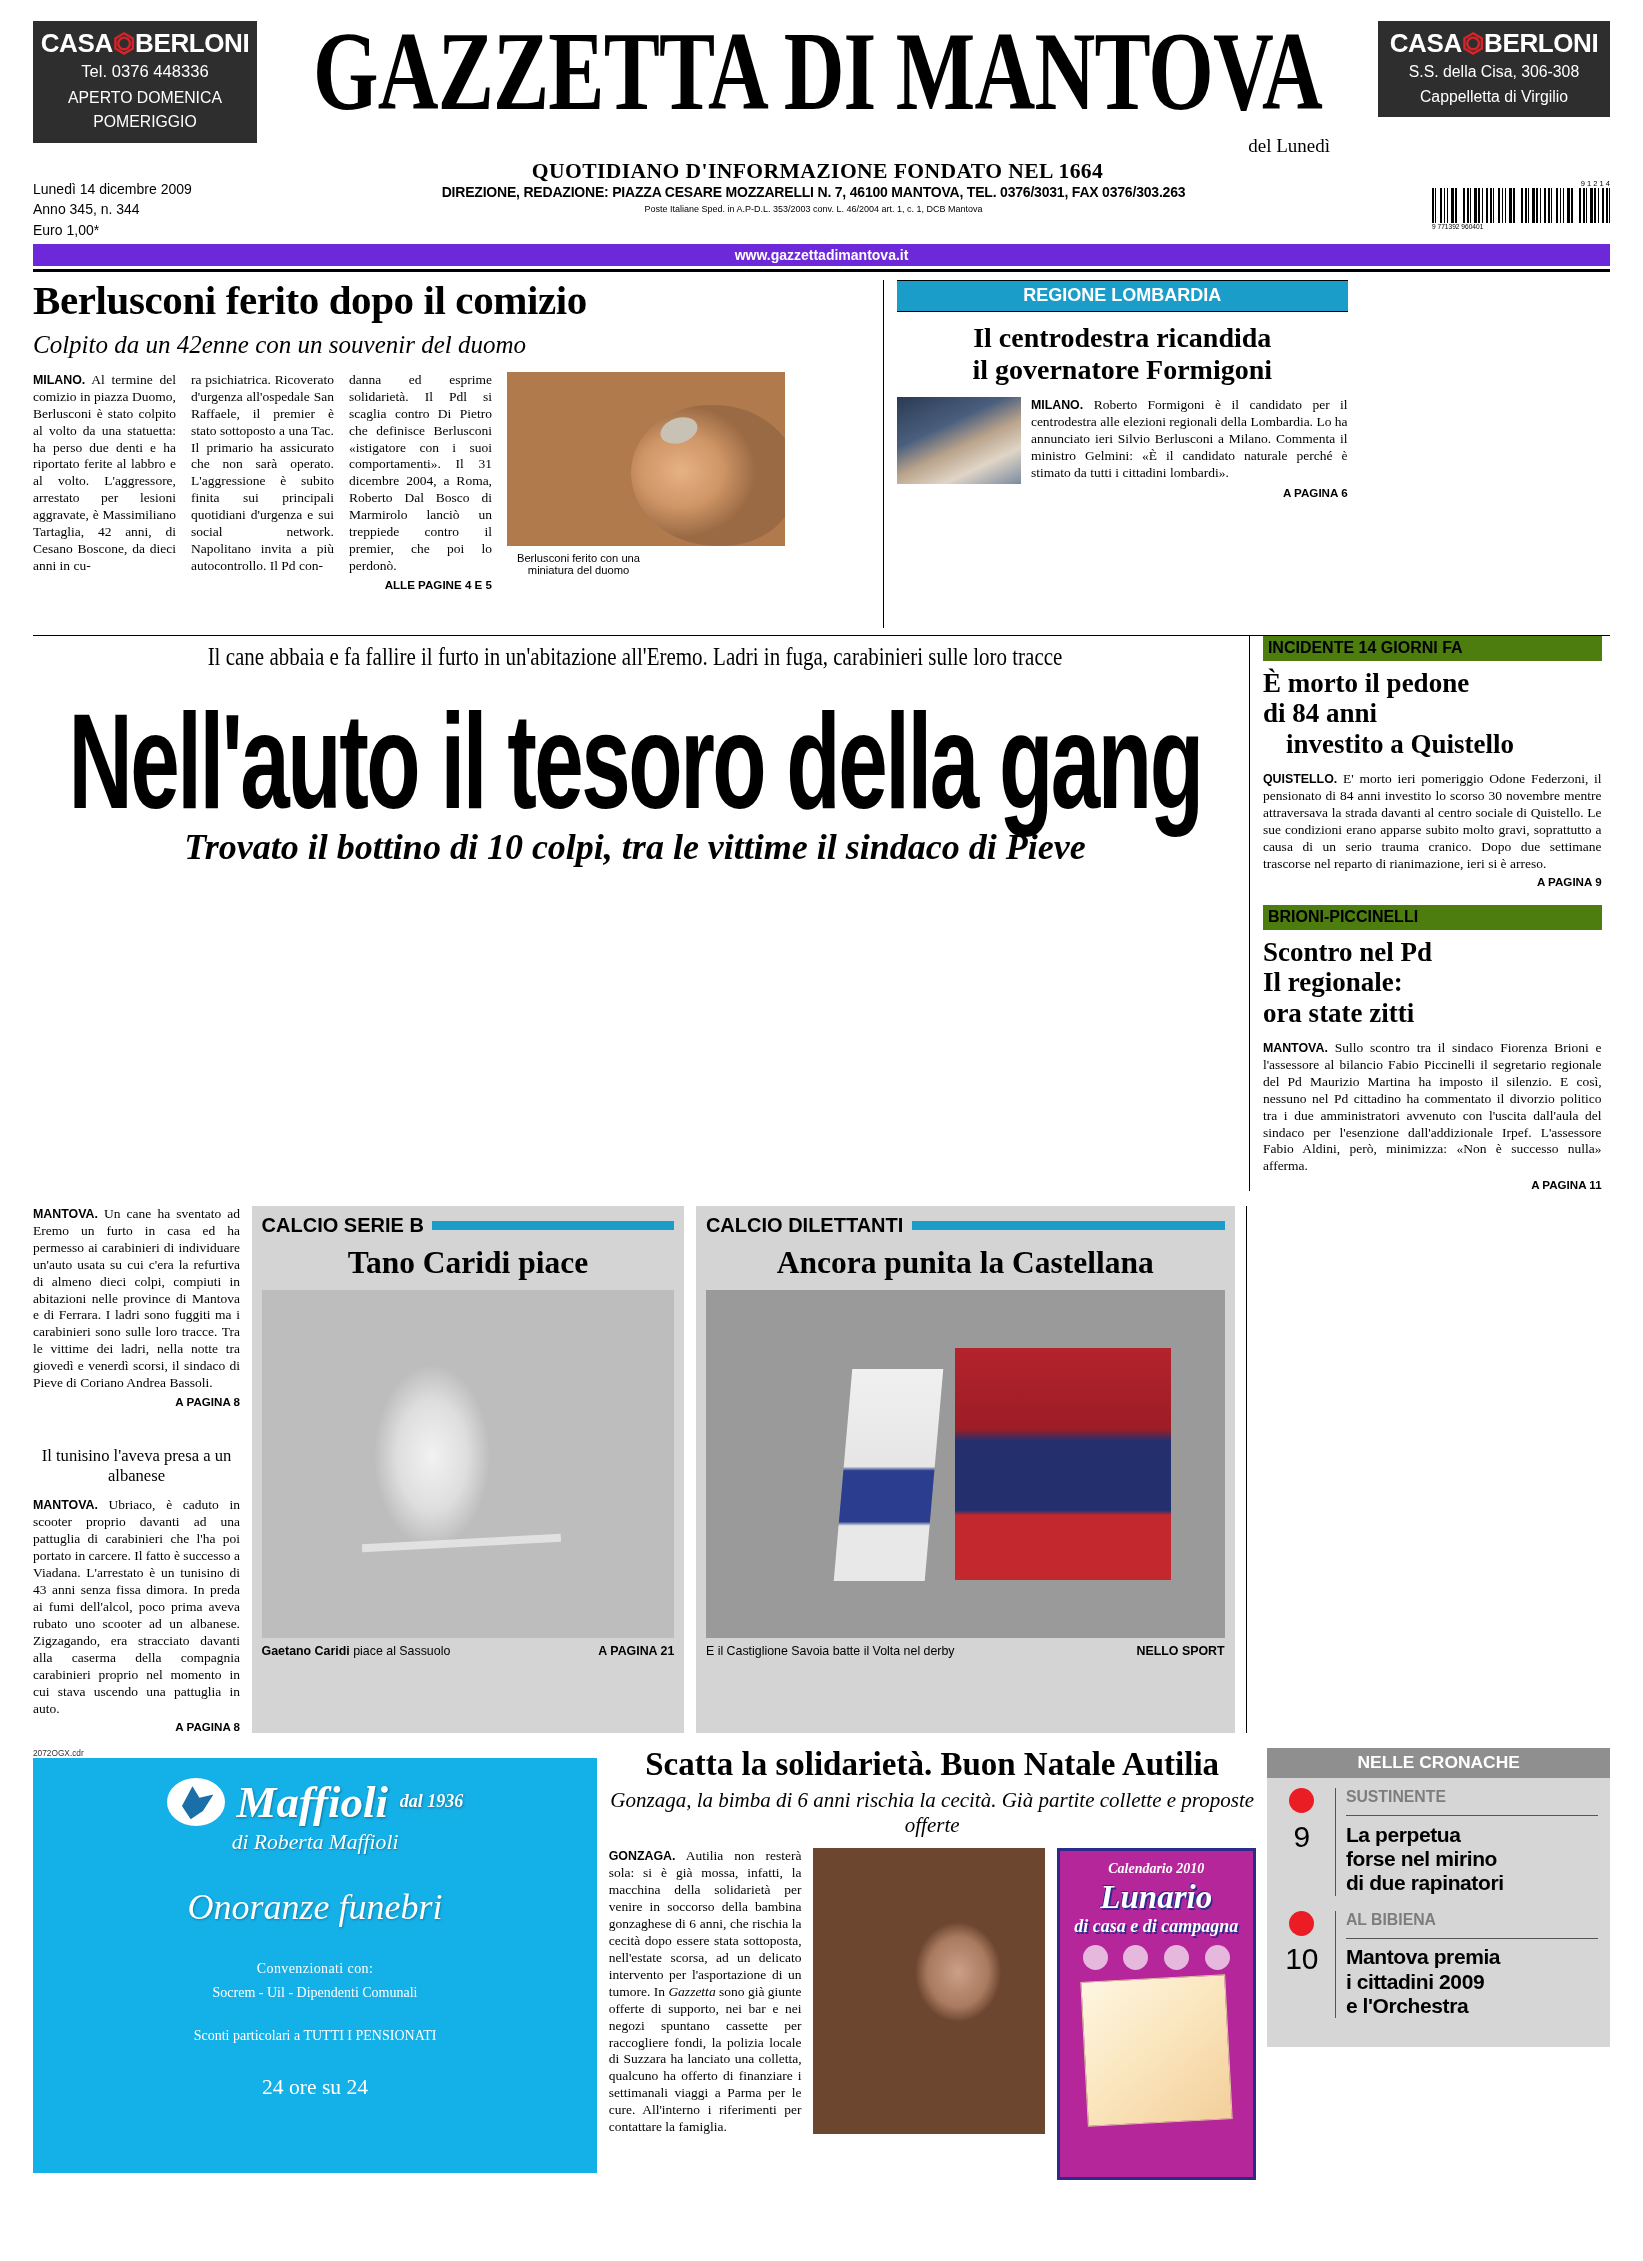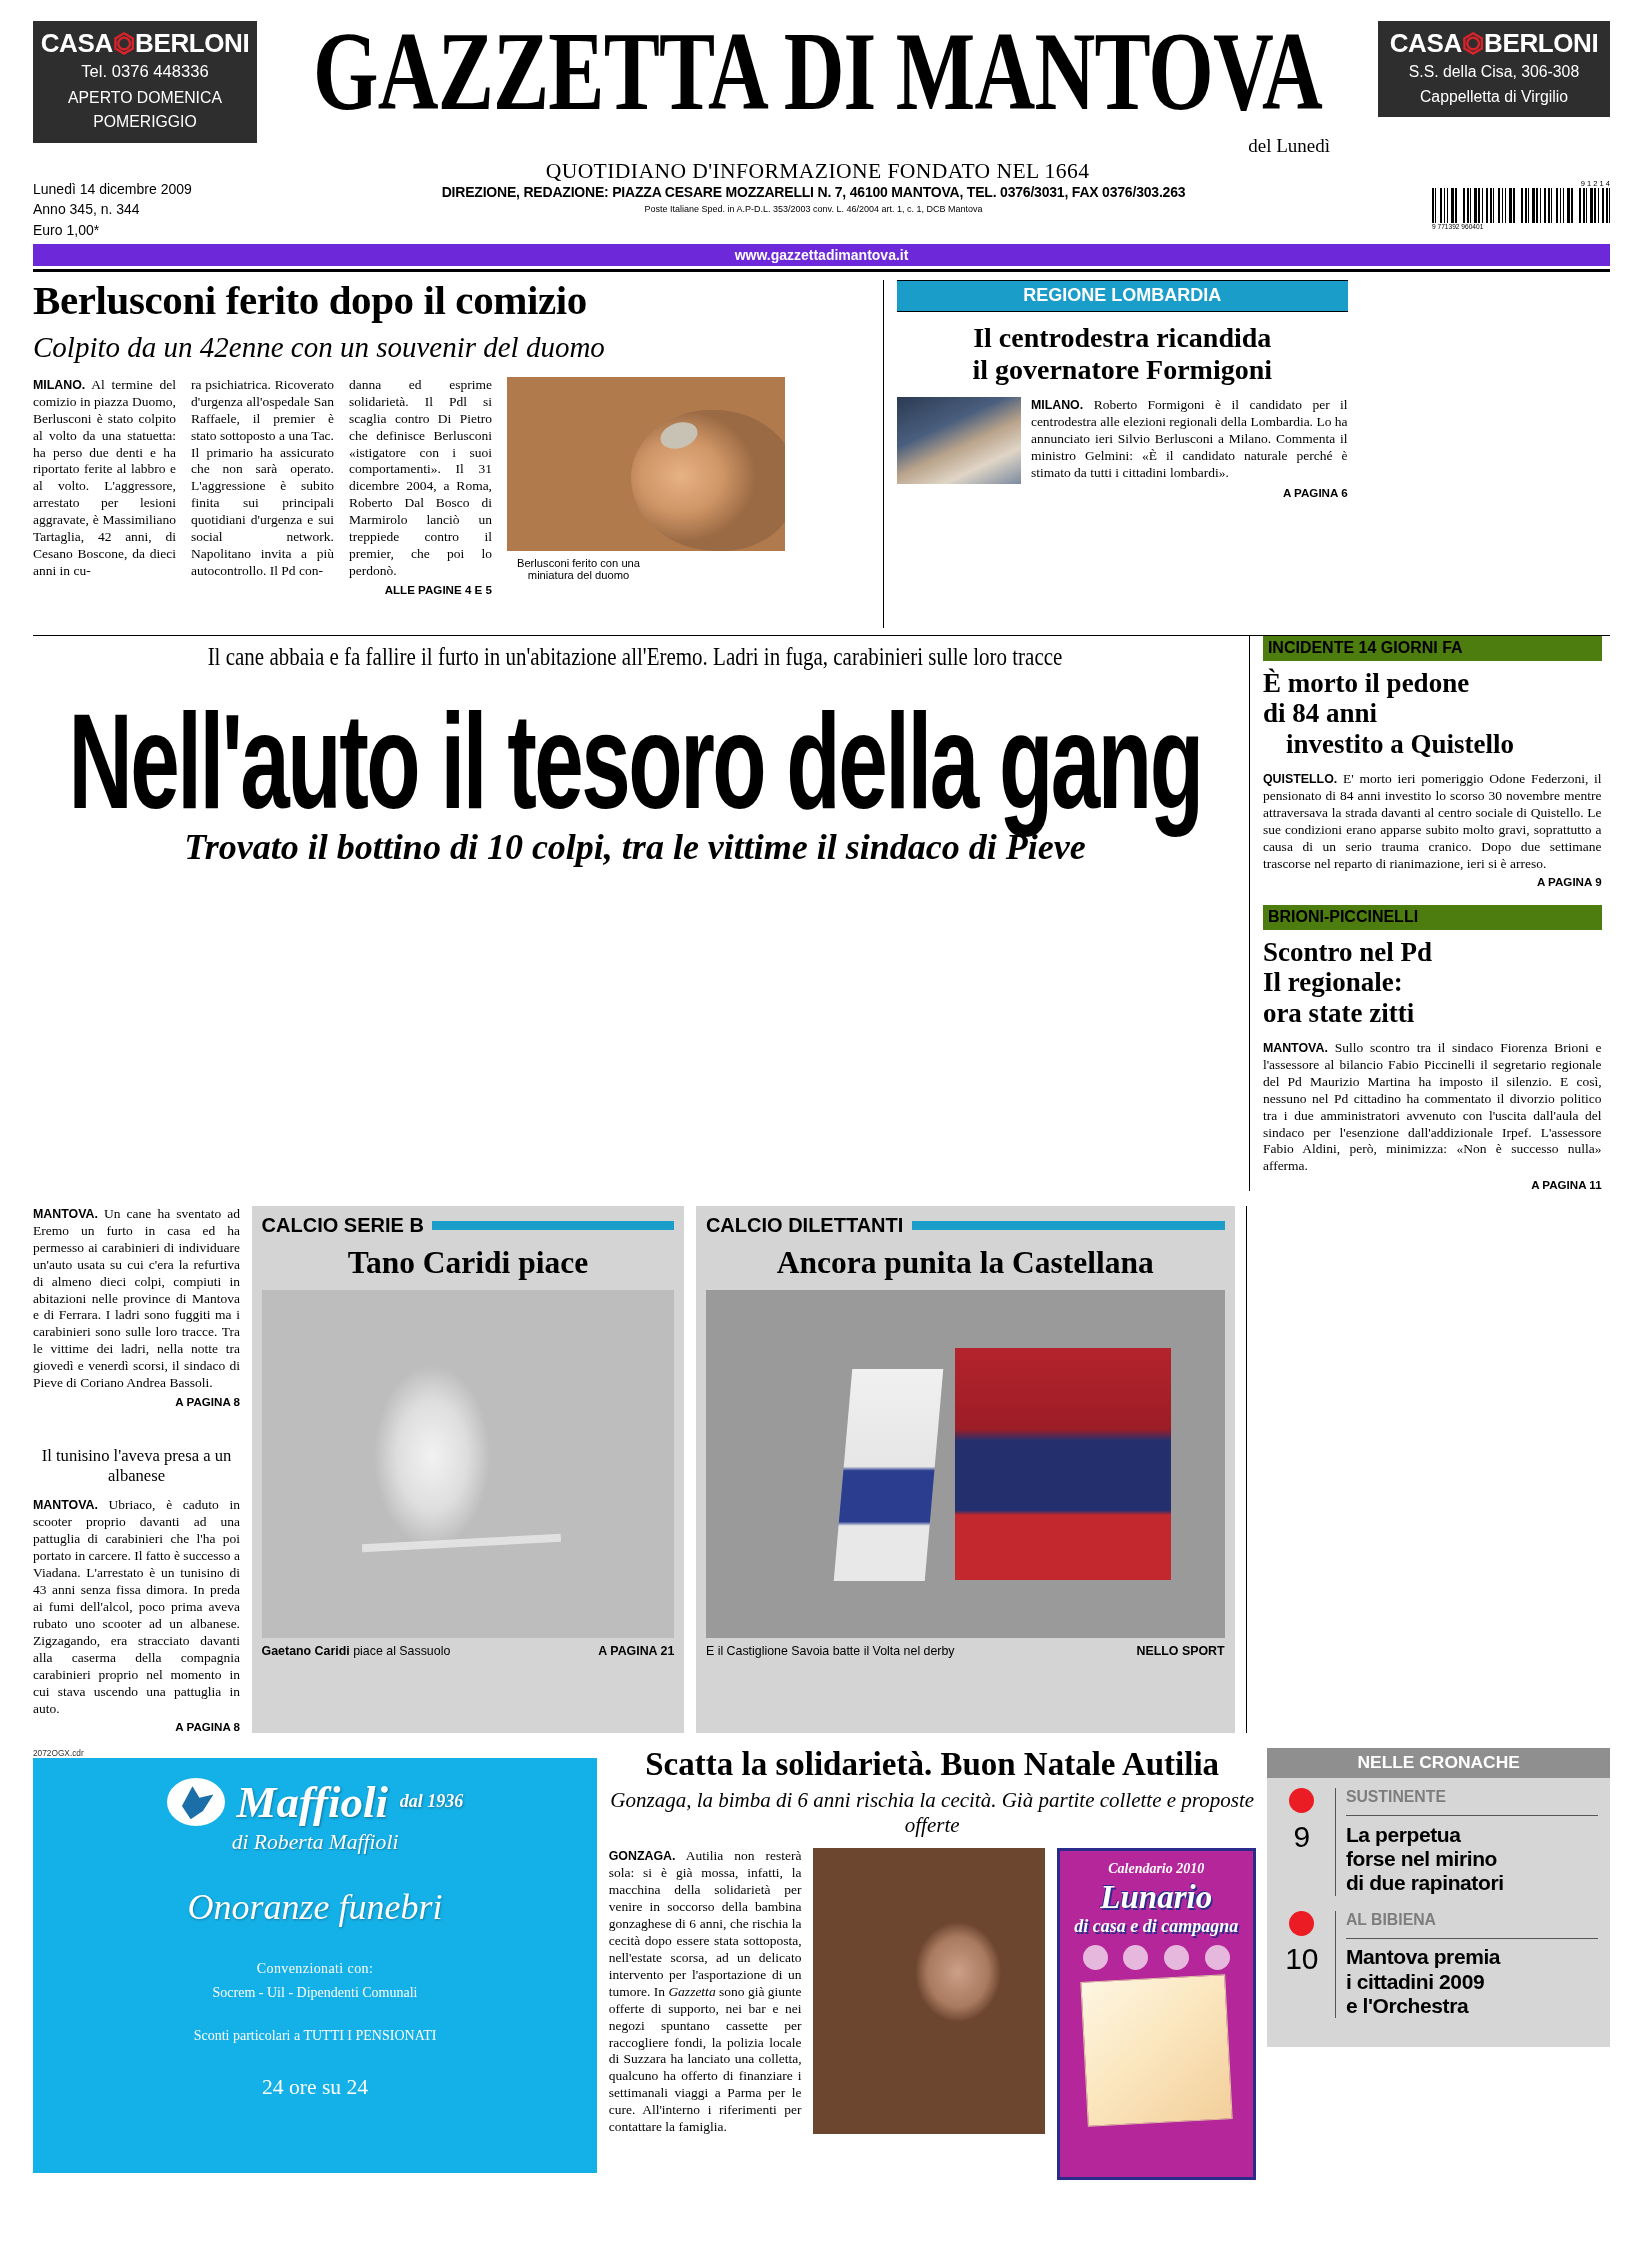--- a/index.html
+++ b/index.html
@@ -37,21 +37,21 @@
     transform-origin: center top;
     white-space: nowrap;
   }
   .del-lunedi {
     font-family: "Liberation Serif", serif;
     font-size: 19px; font-style: normal;
     text-align: right; margin-top: 35px; padding-right: 48px;
   }
   .subtitle {
     font-family: "Liberation Serif", serif;
-    font-size: 21.6px; letter-spacing: 0.4px; margin-top: 1.7px; font-weight: normal;
+    font-size: 21.6px; letter-spacing: 0.4px; margin-top: 1.7px; font-weight: bold;
   }
 
   
   .infobar { position: relative; height: 65px; margin-top: 5px; }
   .info-left { position: absolute; left: 0; top: 0; font-family: "Liberation Sans", sans-serif; font-size: 14px; line-height: 1.45; }
   .info-center { position: absolute; left: 249px; right: 265px; top: 5px; text-align: center; }
   .info-dir { font-family: "Liberation Sans", sans-serif; font-weight: bold; font-size: 14px; letter-spacing: -0.2px; }
   .info-poste { font-family: "Liberation Sans", sans-serif; font-size: 9px; margin-top: 4.1px; }
   .barcode { position: absolute; right: 0; top: 0; width: 178px; }
   .bc-num { font-family: "Liberation Sans", sans-serif; font-size: 7.5px; text-align: right; }
@@ -72,21 +72,21 @@
     font-family: "Liberation Serif", serif; font-size: 13.5px; line-height: 1.255;
     text-align: justify; hyphens: auto;
   }
   .body-txt b { font-family: "Liberation Sans", sans-serif; font-size: 12.4px; font-weight: bold; }
   .pagref { font-family: "Liberation Sans", sans-serif; font-size: 11.6px; font-weight: bold; text-align: right; margin-top: 2.5px; }
 
   
   .top-sec { display: flex; gap: 11.6px; margin-top: 8.3px; height: 348px; }
   .top-left { width: 838px; }
   .berlu-hl { font-size: 41px; letter-spacing: -0.4px; }
-  .berlu-sub { font-size: 29px; margin-top: 8.3px; font-style: italic; }
+  .berlu-sub { font-size: 25px; margin-top: 8.3px; font-style: italic; }
   .berlu-cols { display: flex; gap: 15px; margin-top: 13.3px; }
   .berlu-cols > div { width: 143px; }
   .photo-col { width: 278px; }
   .photo-berlu {
     width: 278px; height: 174px;
     background:
       radial-gradient(ellipse 46px 58px at 174px 100px, #e8b88a 0%, #d9a273 60%, #b07a4d 100%),
       radial-gradient(ellipse 40px 51px at 79px 60px, #e3c3a0 0%, #c49a72 70%, #8a6242 100%),
       linear-gradient(160deg, #1b2233 0%, #2c3448 30%, #4a5264 55%, #262b38 100%);
     position: relative; overflow: hidden;

